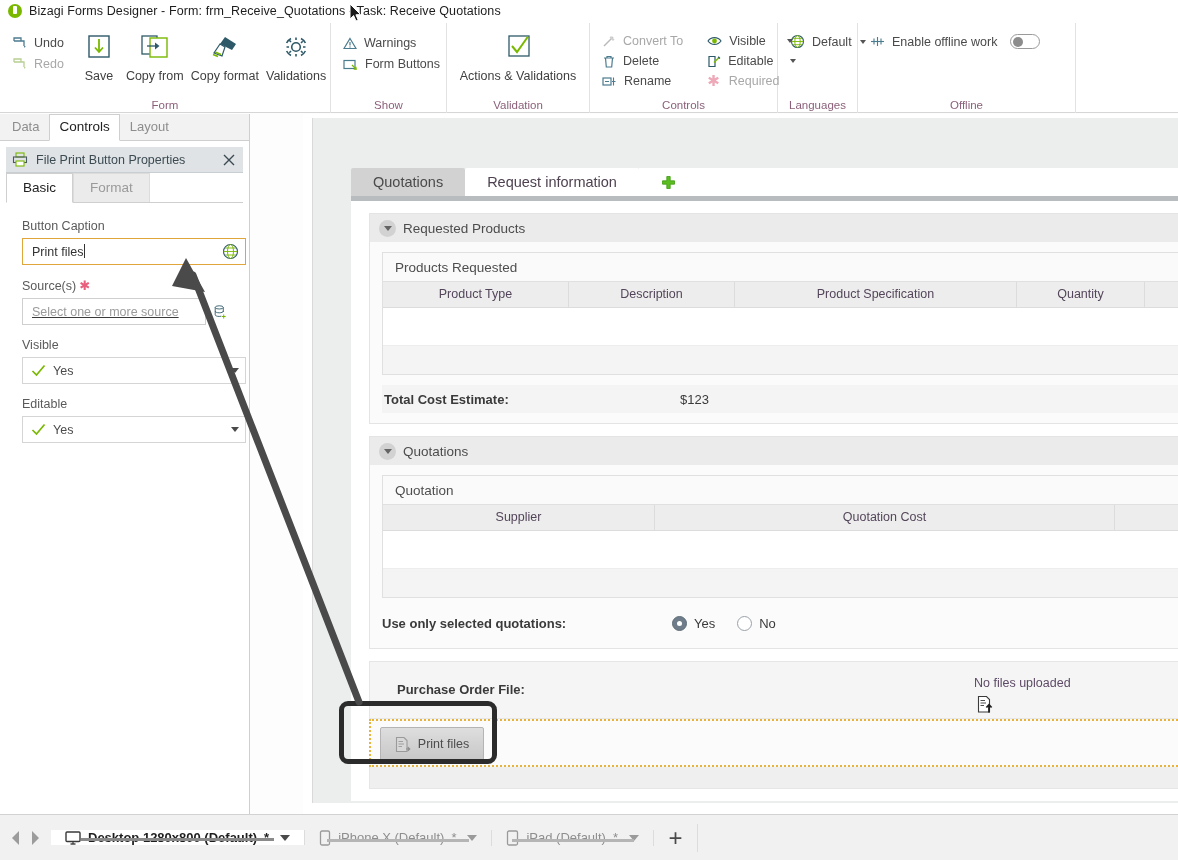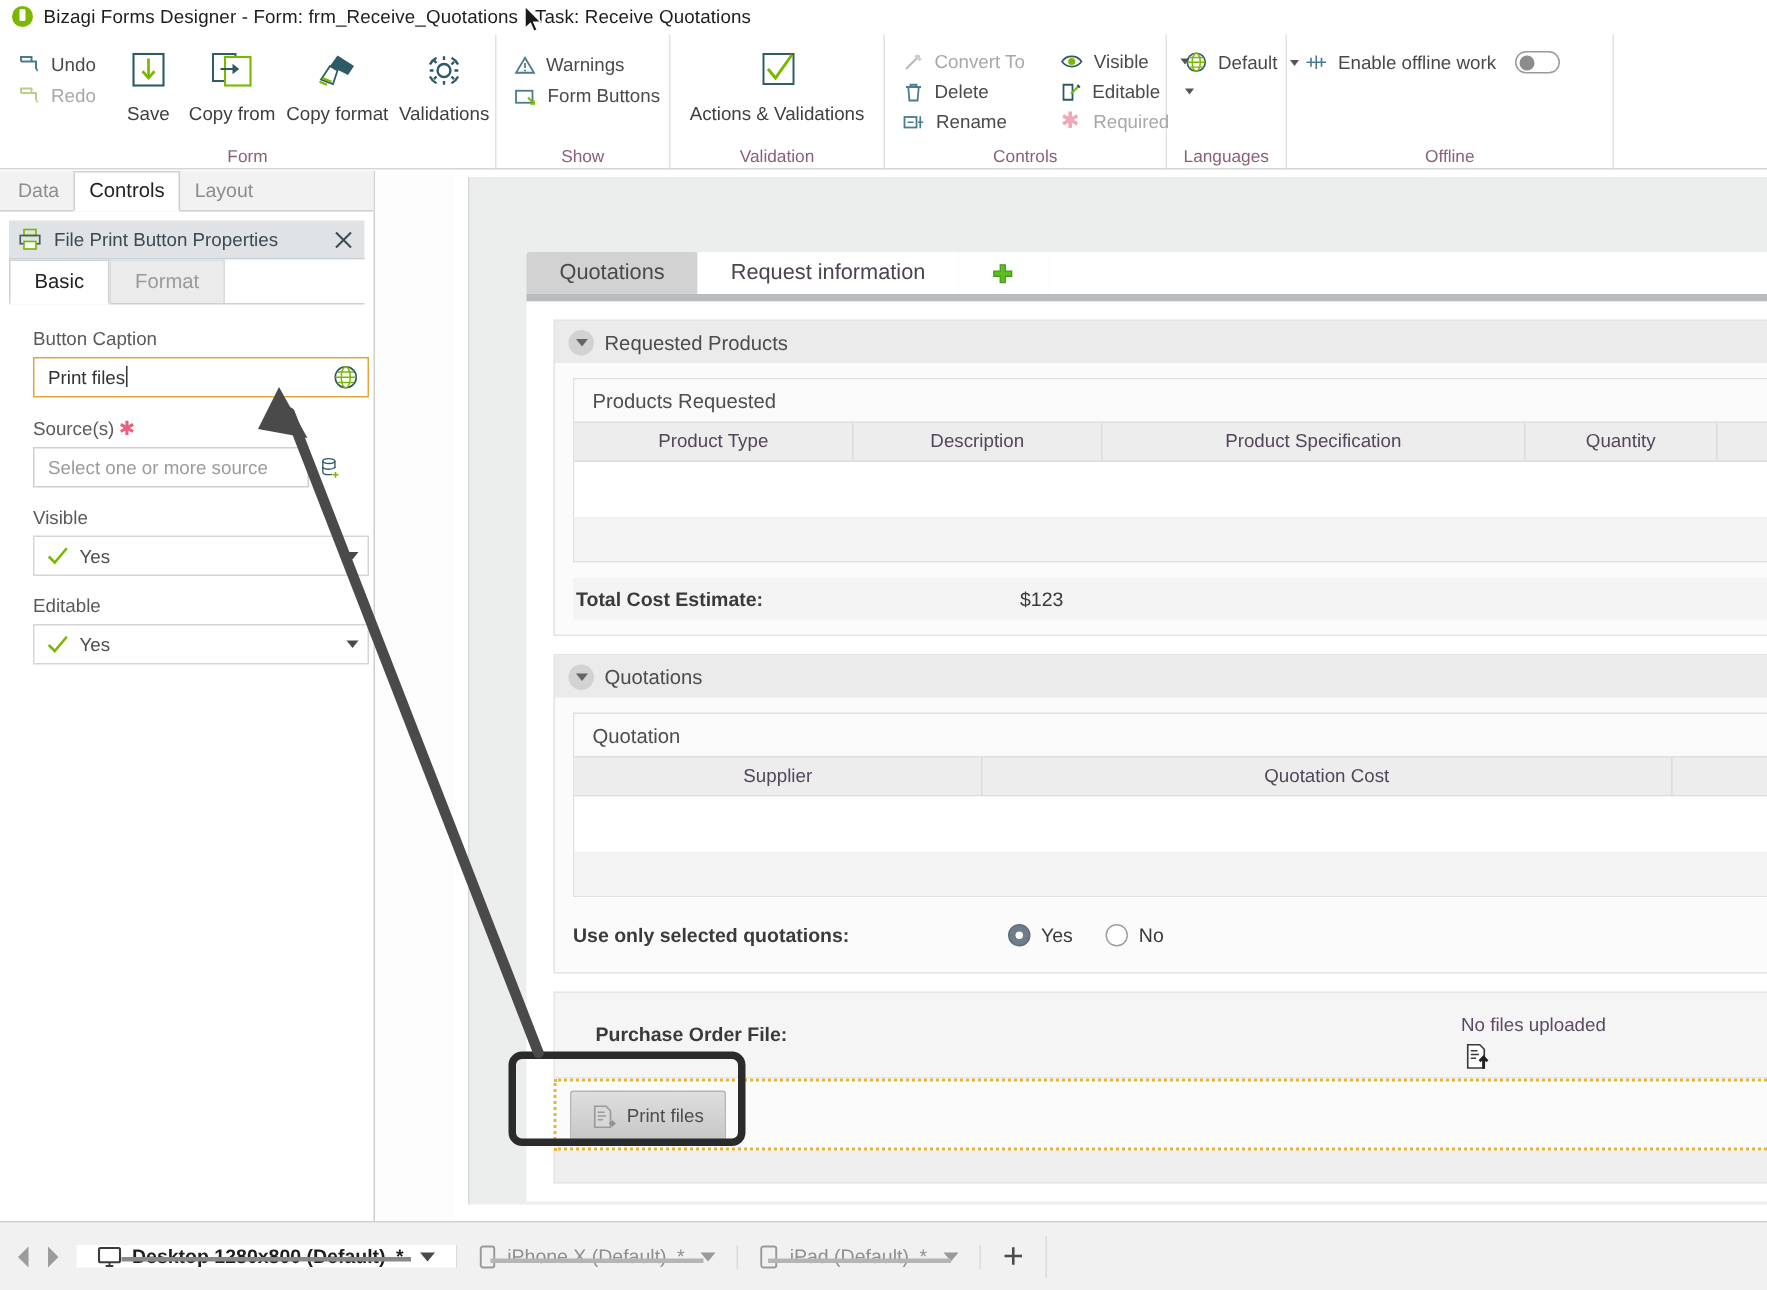--- a/index.html
+++ b/index.html
@@ -148,21 +148,21 @@
     display: flex; align-items: center; padding: 0 6px 0 9px;
     font-size: 12.5px; color: #333;
   }
   .fld-input.focused { border: 1px solid #e0a63c; outline: none; }
   .fld-input .txtval { flex: 1; position: relative; }
   .caret-bar {
     display: inline-block; width: 1px; height: 14px; background: #333;
     vertical-align: -2px; margin-left: 1px;
   }
   .placeholder { color: #9b9b9b; }
-  .fld-row { display: flex; align-items: center; gap: 8px; }
+  .fld-row { display: flex; align-items: center; gap: 8px; text-decoration: underline; }
   .combo {
     width: 224px; height: 27px; border: 1px solid #d5d5d5; background: #fff;
     display: flex; align-items: center; padding: 0 6px 0 8px;
     font-size: 12.5px; color: #4c4c4c; justify-content: space-between;
   }
   .combo-left { display: flex; align-items: center; gap: 7px; }
   .combo-caret {
     width: 0; height: 0; border-left: 4px solid transparent;
     border-right: 4px solid transparent; border-top: 5px solid #4a4a4a;
   }

